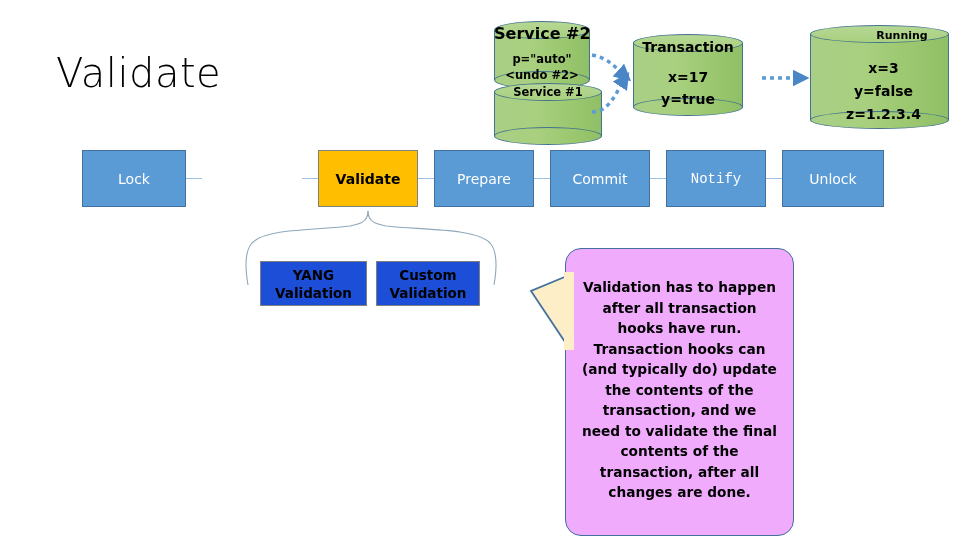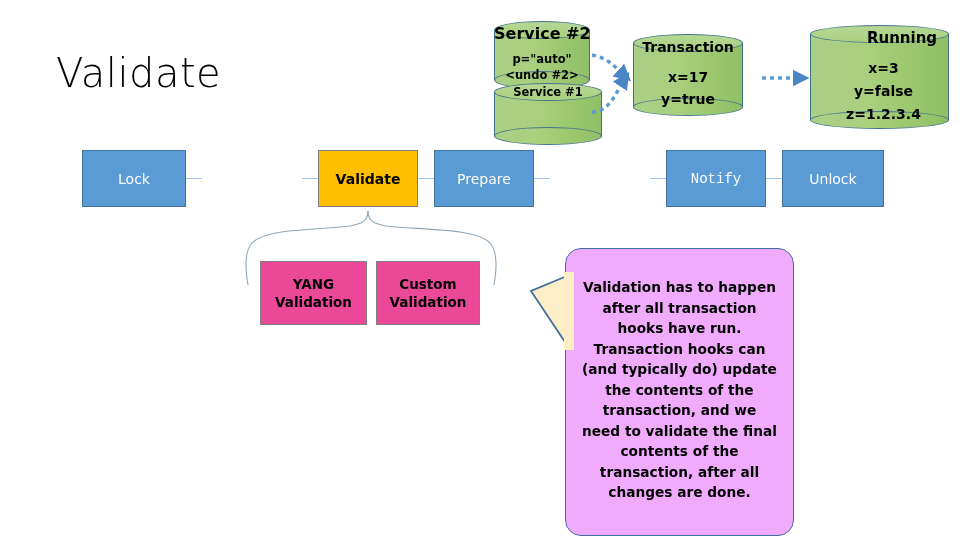--- a/index.html
+++ b/index.html
@@ -99,21 +99,21 @@
 
   #cyl-service1 { left: 494px; top: 83px; width: 108px; height: 62px; }
   #cyl-service1 .cyl-title { top: 2px; font-size: 11.5px; }
   #cyl-service1 .cyl-lines { top: 26px; font-size: 11.5px; line-height: 16px; }
 
   #cyl-transaction { left: 633px; top: 34px; width: 110px; height: 82px; }
   #cyl-transaction .cyl-title { top: 5px; font-size: 14px; }
   #cyl-transaction .cyl-lines { top: 32px; font-size: 14px; line-height: 22px; }
 
   #cyl-running { left: 810px; top: 25px; width: 139px; height: 104px; }
-  #cyl-running .cyl-title { top: 4px; font-size: 15px; padding-left: 45px; }
+  #cyl-running .cyl-title { top: 4px; font-size: 11px; padding-left: 45px; }
   #cyl-running .cyl-lines { top: 32px; font-size: 14px; line-height: 23px; padding-left: 8px; }
 
   
   .stage {
     position: absolute;
     top: 150px;
     height: 57px;
     box-sizing: border-box;
     display: flex;
     align-items: center;
@@ -136,27 +136,27 @@
     position: absolute;
     top: 178px;
     height: 1px;
     background: #9dc3e6;
   }
 
   
   .subbox {
     position: absolute;
     top: 261px;
-    height: 64px;
+    height: 45px;
     box-sizing: border-box;
     display: flex;
     align-items: center;
     justify-content: center;
     text-align: center;
-    background: #ec4899;
+    background: #1d4ed8;
     border: 1.8px solid #7f7f7f;
     color: #000000;
     font-size: 13.5px;
     line-height: 18px;
     font-weight: bold;
     font-family: "DejaVu Sans", sans-serif;
   }
   #subbox-yang { left: 260px; width: 107px; }
   #subbox-custom { left: 376px; width: 104px; }
 
@@ -270,20 +270,23 @@
   <div class="stage highlight" style="left:318px; width:100px;">
     <span>Validate</span>
   </div>
   <div class="stage-connector" style="left:418px; width:16px;"></div>
 
   <div class="stage" style="left:434px; width:100px;">
     <span>Prepare</span>
   </div>
   <div class="stage-connector" style="left:534px; width:16px;"></div>
 
+  <div class="stage" style="left:550px; width:100px;">
+    <span>Commit</span>
+  </div>
   <div class="stage-connector" style="left:650px; width:16px;"></div>
 
   <div class="stage" style="left:666px; width:100px;font-family:Liberation Mono, monospace;">
     <span>Notify</span>
   </div>
   <div class="stage-connector" style="left:766px; width:16px;"></div>
 
   <div class="stage" style="left:782px; width:102px;">
     <span>Unlock</span>
   </div>

